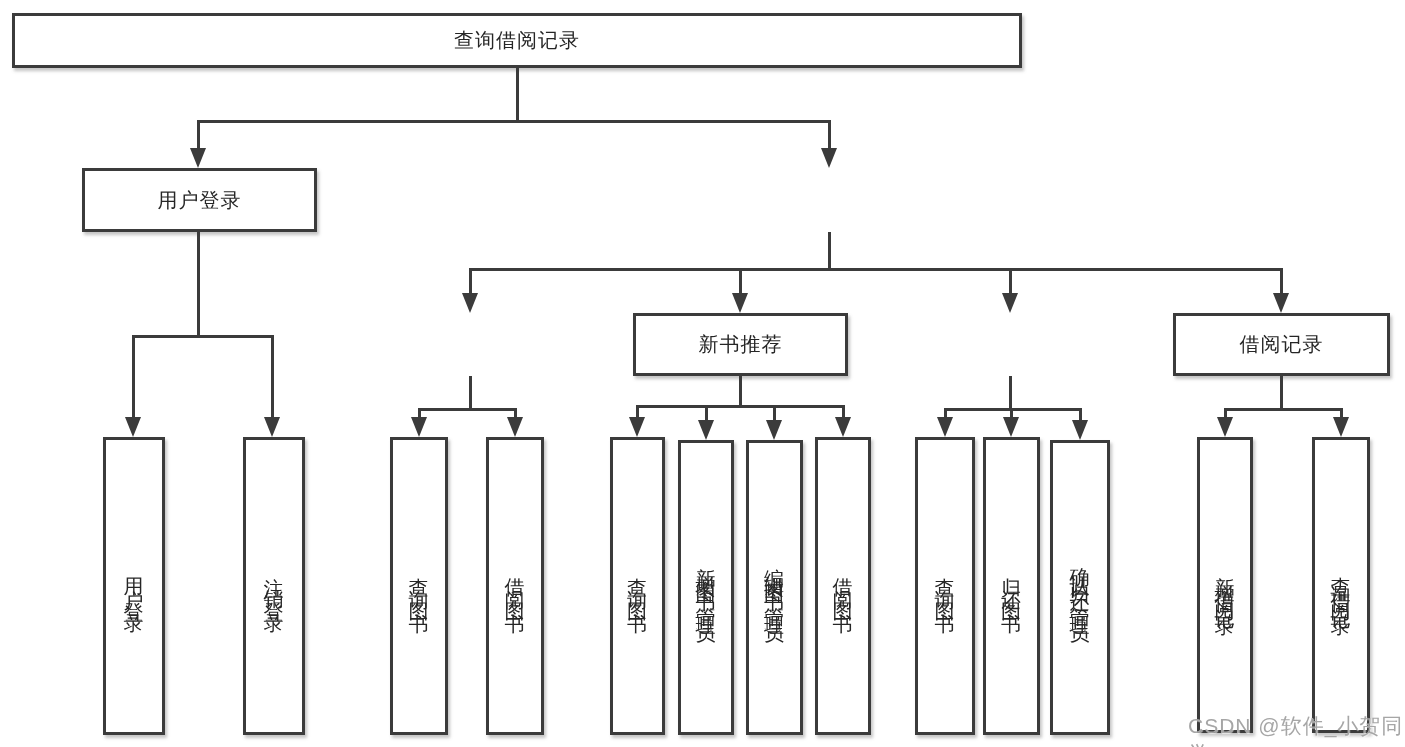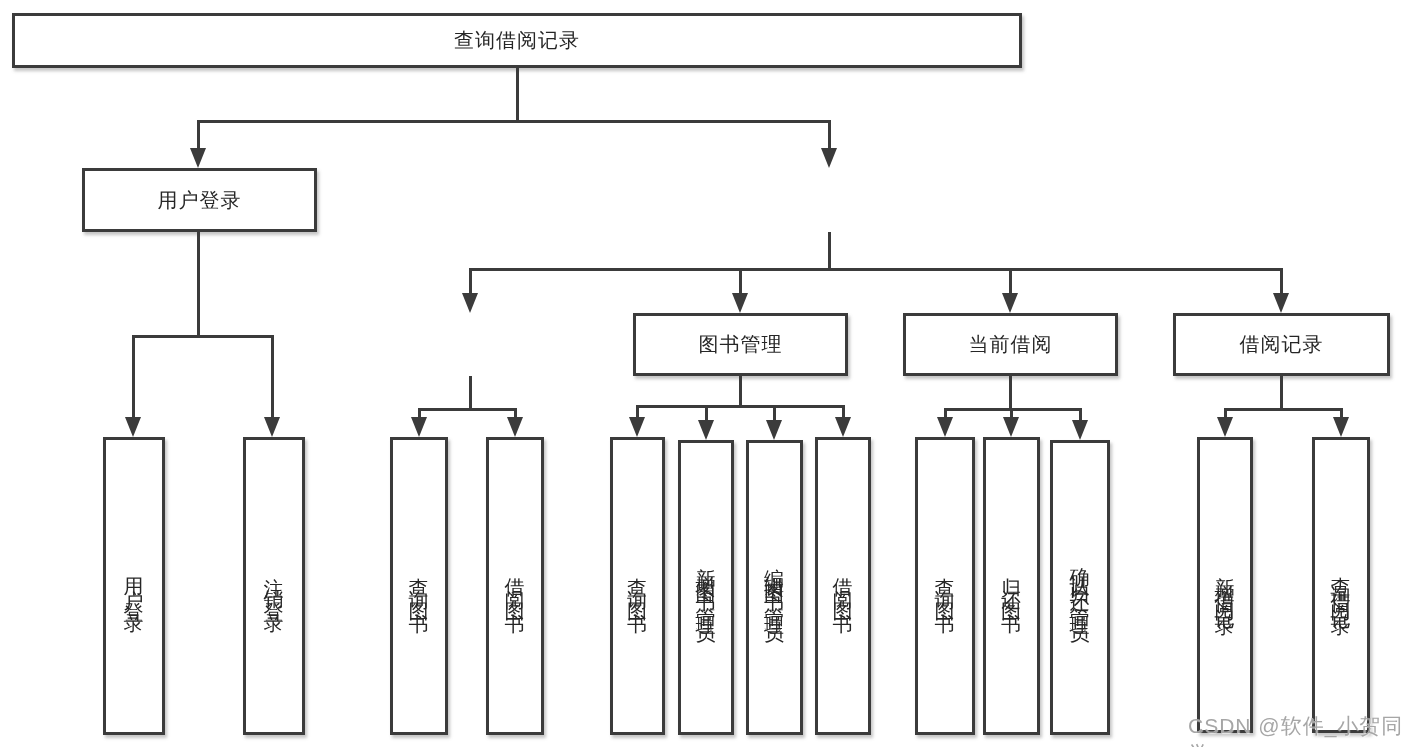--- a/index.html
+++ b/index.html
@@ -92,24 +92,21 @@
   <div class="vline" style="left:469px;top:268px;height:27px"></div>
   <div class="arrow" style="left:462px;top:293px"></div>
   <div class="vline" style="left:739px;top:268px;height:27px"></div>
   <div class="arrow" style="left:732px;top:293px"></div>
   <div class="vline" style="left:1009px;top:268px;height:27px"></div>
   <div class="arrow" style="left:1002px;top:293px"></div>
   <div class="vline" style="left:1280px;top:268px;height:27px"></div>
   <div class="arrow" style="left:1273px;top:293px"></div>
 
   <div class="box" style="left:633px;top:313px;width:215px;height:63px">
-    <span>图书管理</span>
-  </div>
-  <div class="box" style="left:903px;top:313px;width:215px;height:63px">
-    <span>当前借阅</span>
+    <span>新书推荐</span>
   </div>
   <div class="box" style="left:1173px;top:313px;width:217px;height:63px">
     <span>借阅记录</span>
   </div>
 
   <div class="vline" style="left:469px;top:376px;height:34px"></div>
   <div class="hline" style="left:418px;top:408px;width:99px"></div>
   <div class="vline" style="left:418px;top:408px;height:11px"></div>
   <div class="arrow" style="left:411px;top:417px"></div>
   <div class="vline" style="left:514px;top:408px;height:11px"></div>

